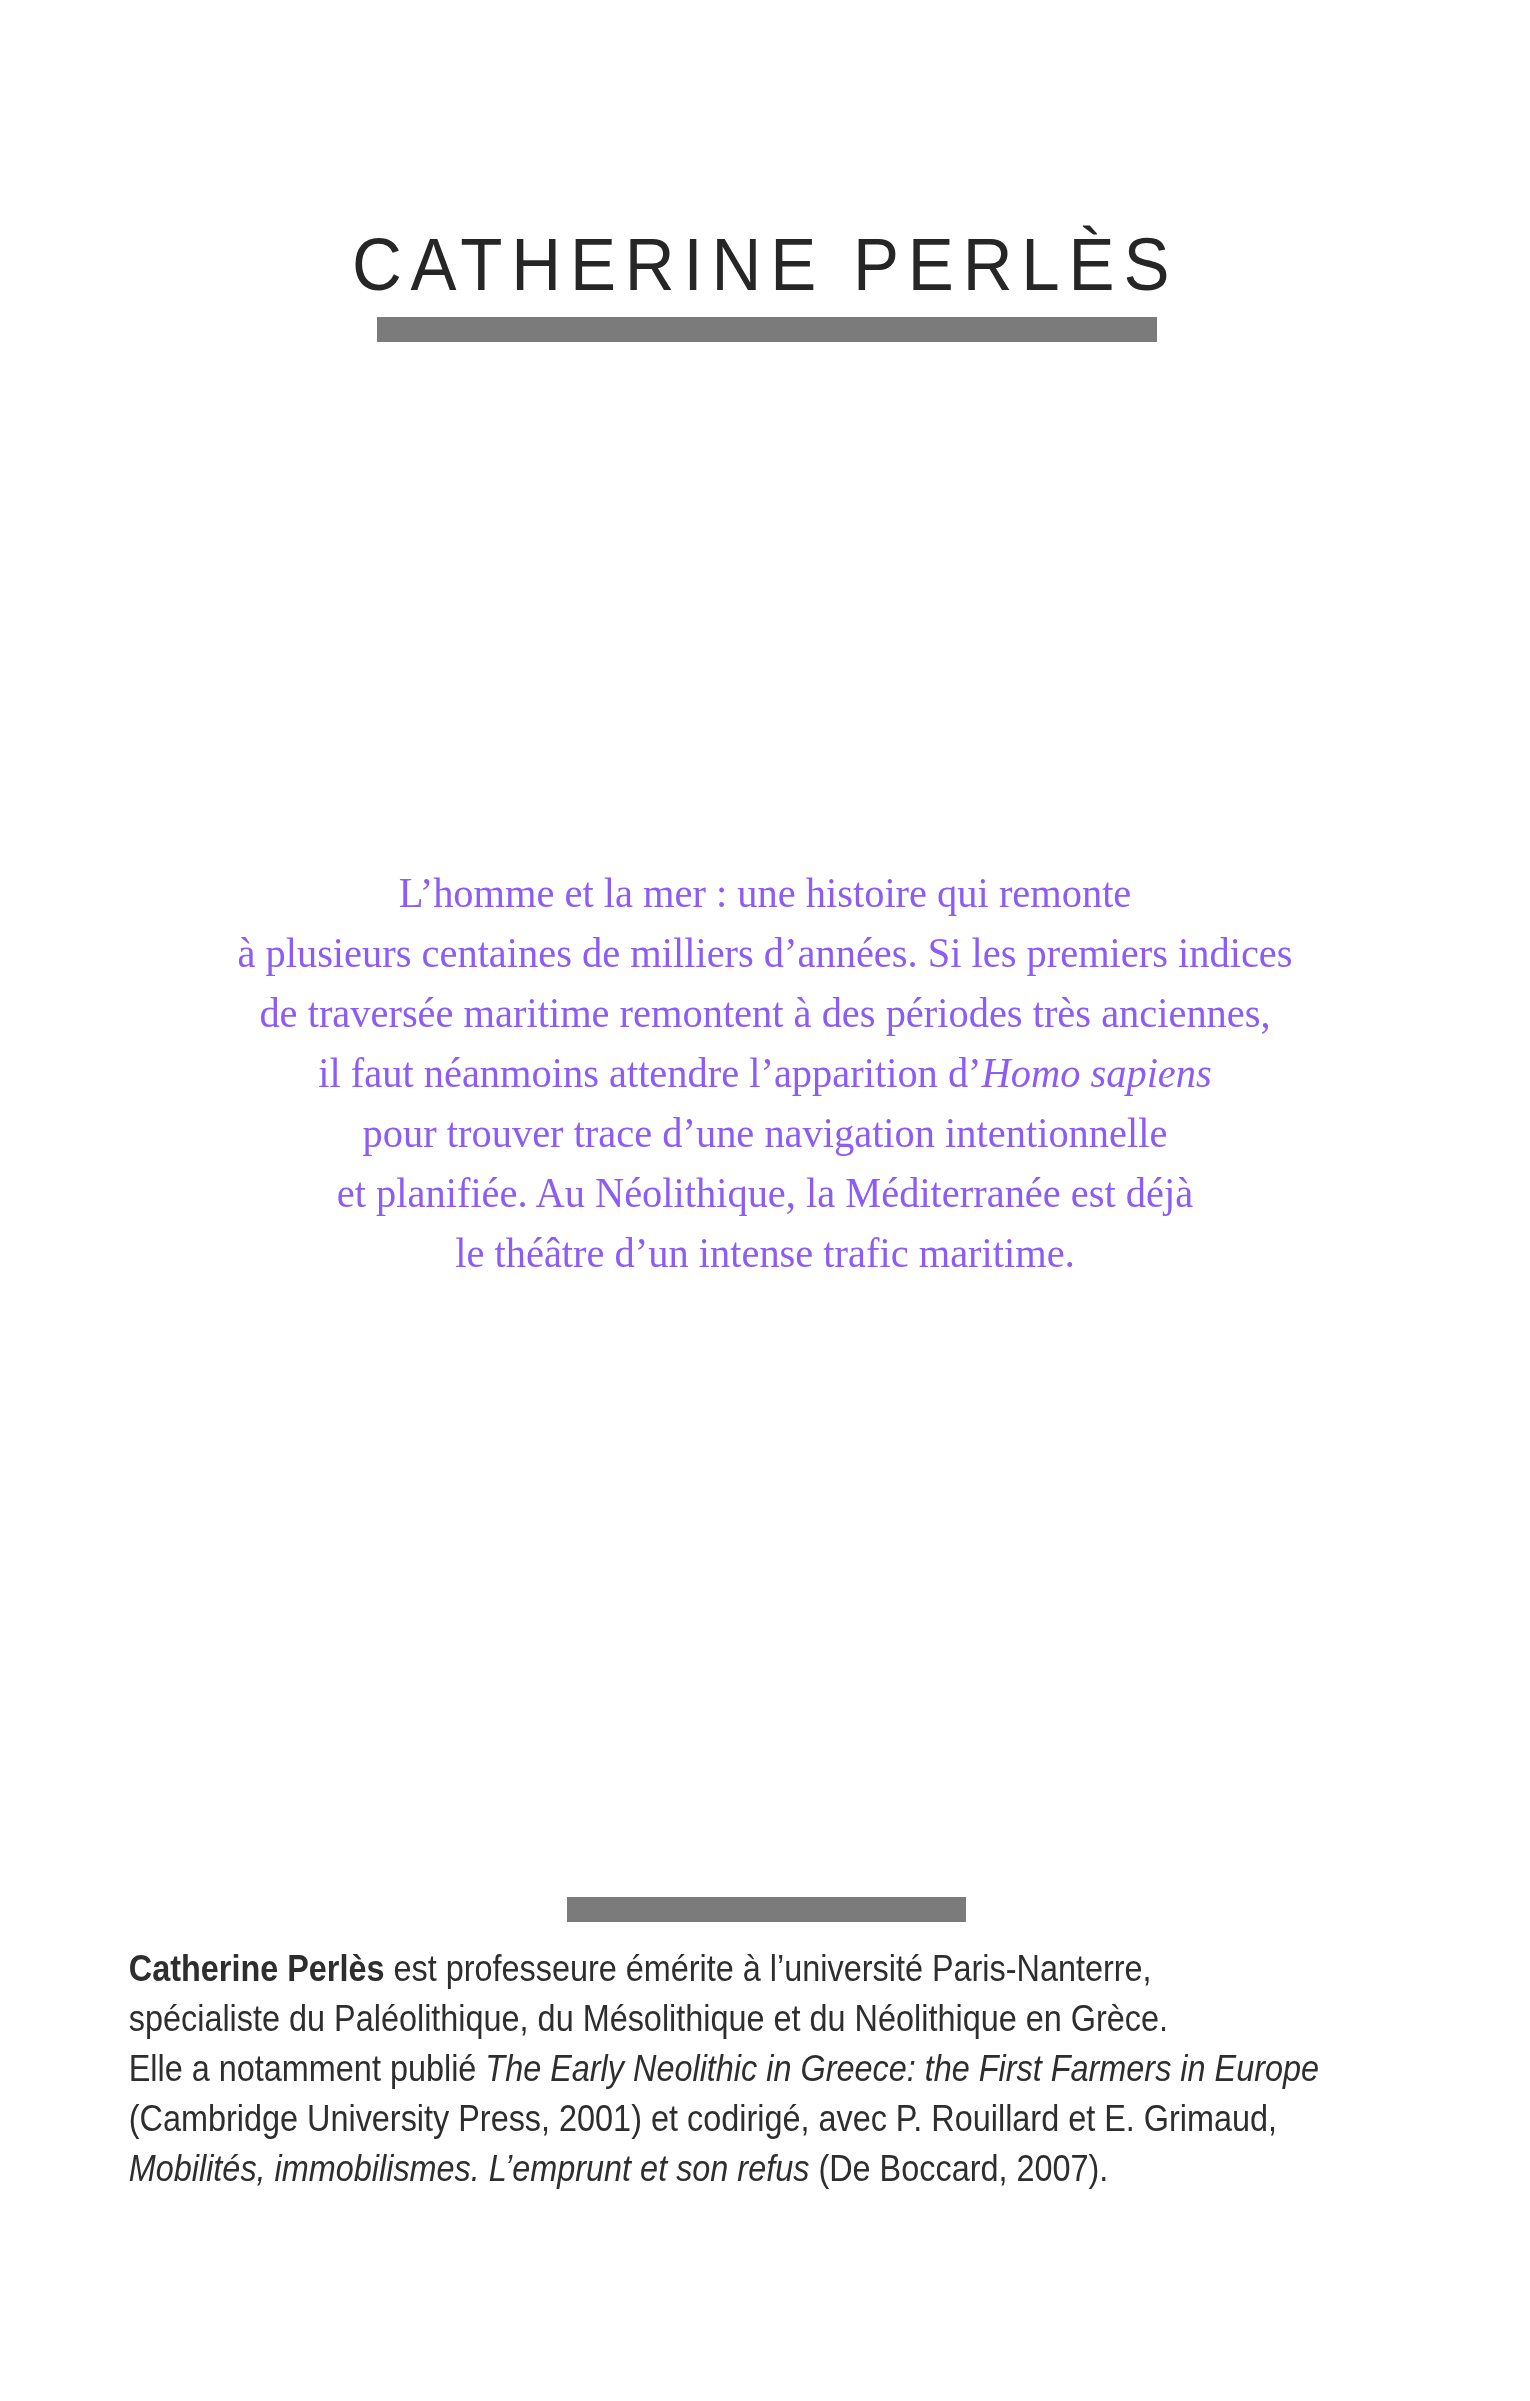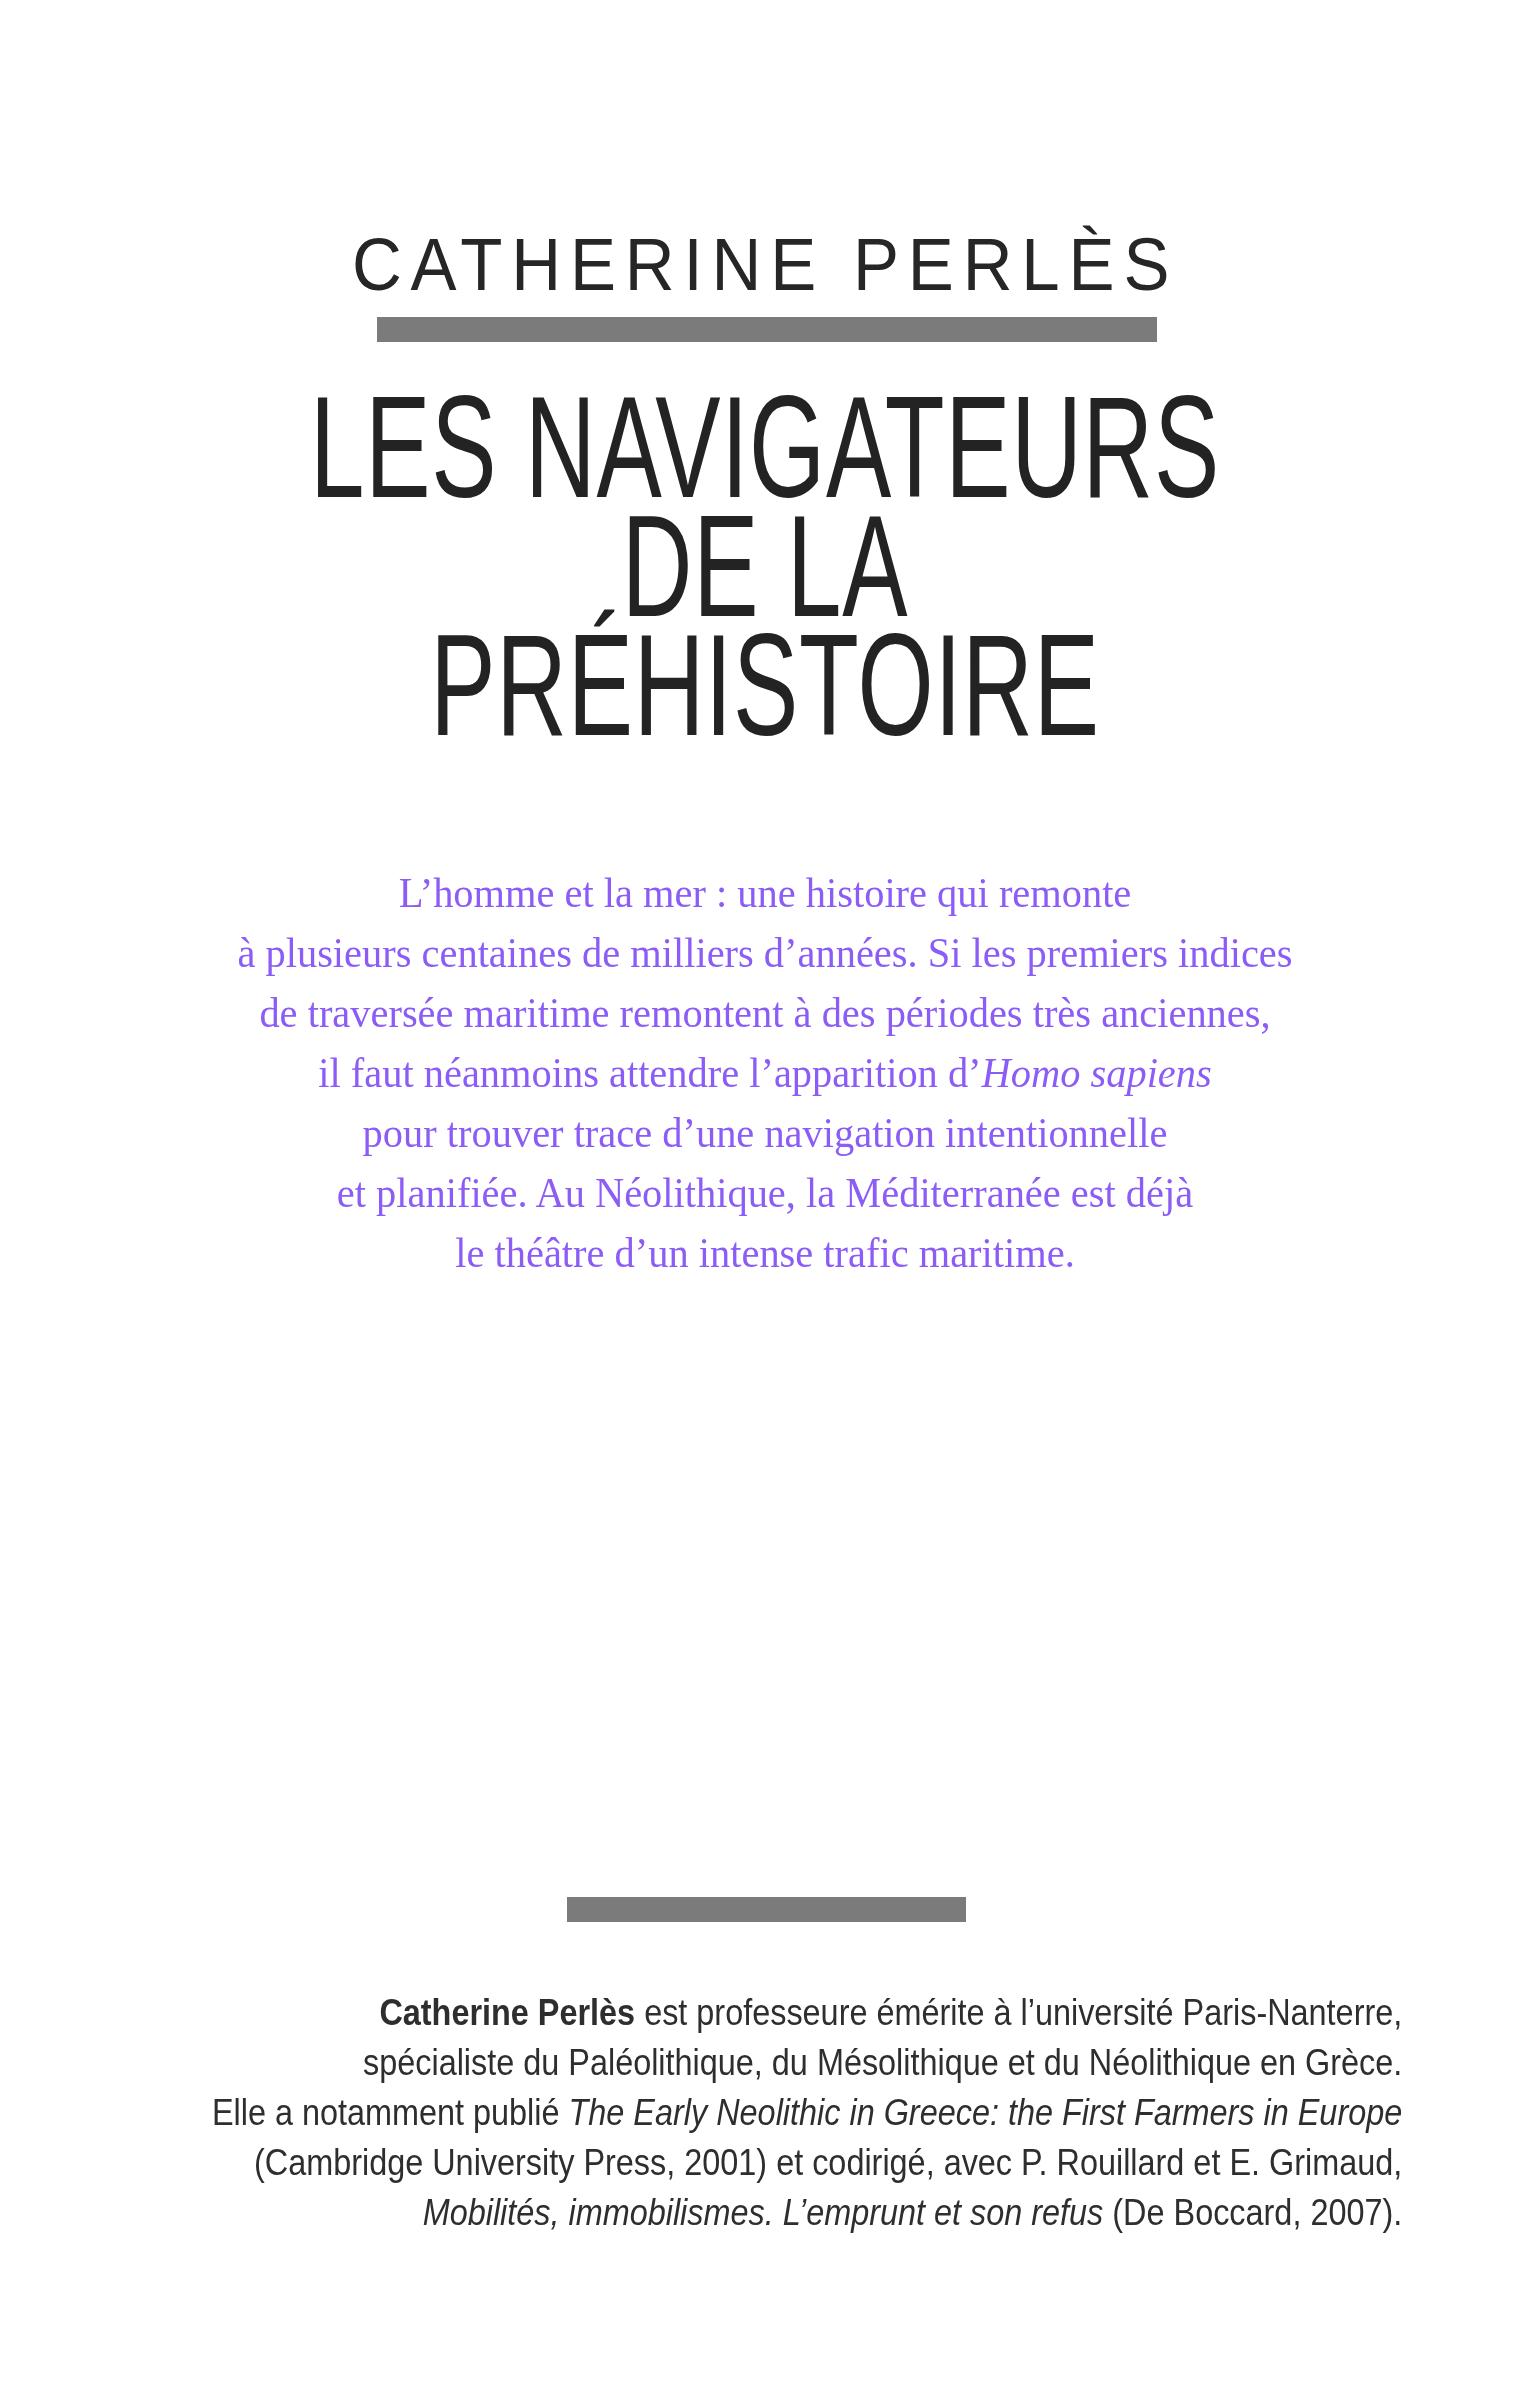--- a/index.html
+++ b/index.html
@@ -107,27 +107,26 @@
     height: 25px;
     background: #7b7b7b;
   }
 
   
   .bio {
     position: absolute;
     top: 1944px;
     left: 58px;
     width: 1415px;
-    text-align: right;
+    text-align: left;
     font-family: "Liberation Sans", sans-serif;
     font-size: 36px;
     font-weight: 300;
     line-height: 50px;
     color: #2e2e2e;
-    margin-top: 44px;
   }
 
   .bio-line {
     display: block;
     white-space: nowrap;
     transform: scaleX(0.9);
     transform-origin: center;
   }
 
   .bio b {
@@ -141,25 +140,20 @@
 </head>
 <body>
 
 <div id="cover">
 
   <div class="author-block">
     <span class="author-name">CATHERINE PERLÈS</span>
   </div>
   <div class="author-rule"></div>
 
-  <div class="title-block">
-    <span class="title-line">LES NAVIGATEURS</span>
-    <span class="title-line">DE LA</span>
-    <span class="title-line">PRÉHISTOIRE</span>
-  </div>
 
   <div class="blurb">
     <span class="blurb-line">L’homme et la mer : une histoire qui remonte</span>
     <span class="blurb-line">à plusieurs centaines de milliers d’années. Si les premiers indices</span>
     <span class="blurb-line">de traversée maritime remontent à des périodes très anciennes,</span>
     <span class="blurb-line"><span>il faut néanmoins attendre l’apparition d’</span><em>Homo sapiens</em></span>
     <span class="blurb-line">pour trouver trace d’une navigation intentionnelle</span>
     <span class="blurb-line">et planifiée. Au Néolithique, la Méditerranée est déjà</span>
     <span class="blurb-line">le théâtre d’un intense trafic maritime.</span>
   </div>

